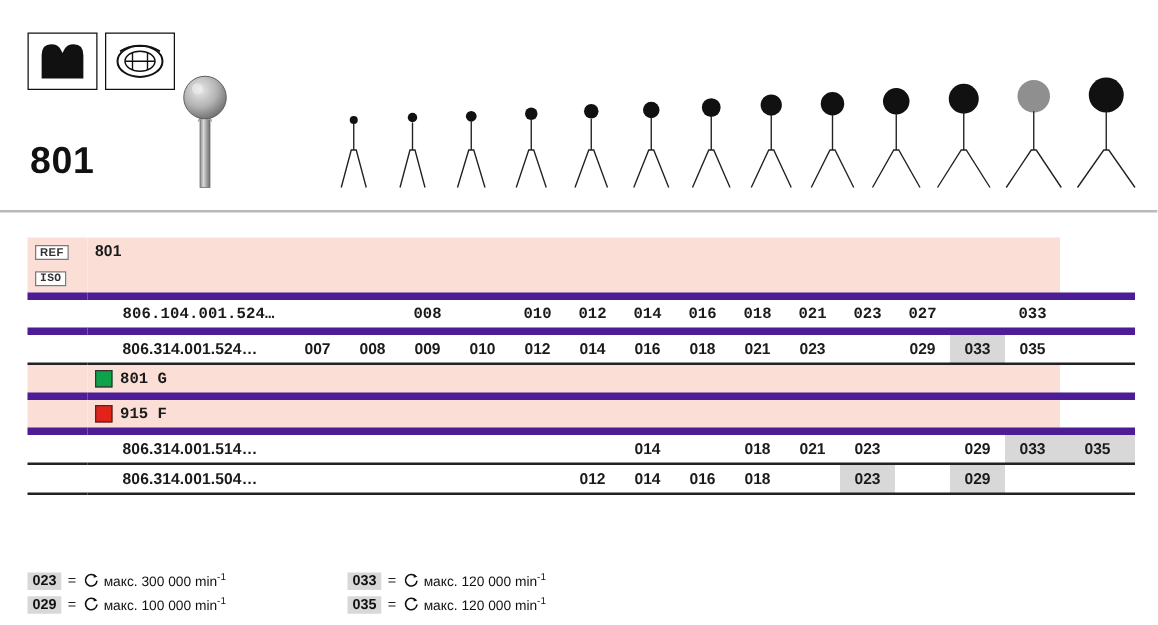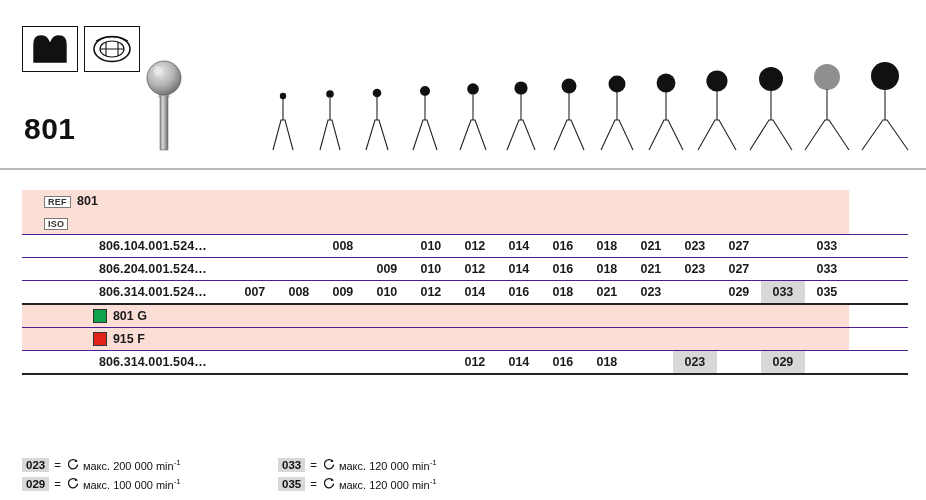--- a/index.html
+++ b/index.html
@@ -54,23 +54,23 @@
     text-align:center;
     white-space:nowrap;
   }
   tr.band td{background:#fbdfd7;}
   tr.band.first td{background:#fbdfd7;}
   td.code{
     text-align:left;padding-left:6px;font-weight:bold;font-size:12.5px;
     letter-spacing:0.1px;
   }
   td.lbl{
-    text-align:left;padding-left:22px;font-weight:bold;
-  }
-  .rowline{border-bottom:1px solid #4c1d95;}
+    text-align:left;padding-left:6px;font-weight:bold;
+  }
+  .rowline{border-bottom:6px solid #4c1d95;font-family:Liberation Mono, monospace;}
   .thickline{border-bottom:2px solid #222;}
   .num{font-weight:bold;font-size:12.5px;}
   .shade{background:#d8d8d8;}
   .refbox{
     display:inline-block;border:1px solid #7a7a7a;background:#fff;
     font-size:9px;padding:0px 3px;color:#333;font-weight:bold;letter-spacing:0.3px;
     vertical-align:middle;
   }
   .grade{
     display:inline-block;width:12px;height:12px;border:1px solid #333;
@@ -277,39 +277,20 @@
     <td class="num">016</td>
     <td class="num">018</td>
     <td class="num">021</td>
     <td class="num">023</td>
     <td class="num">027</td>
     <td class="num"></td>
     <td class="num">033</td>
     <td class="num"></td>
   </tr>
 
-  <tr class="rowline">
-    <td colspan="2"></td>
-    <td class="code"><span>806.</span><b>204</b><span>.001.524…</span></td>
-    <td class="num"></td>
-    <td class="num"></td>
-    <td class="num"></td>
-    <td class="num">009</td>
-    <td class="num">010</td>
-    <td class="num">012</td>
-    <td class="num">014</td>
-    <td class="num">016</td>
-    <td class="num">018</td>
-    <td class="num">021</td>
-    <td class="num">023</td>
-    <td class="num">027</td>
-    <td class="num"></td>
-    <td class="num">033</td>
-    <td class="num"></td>
-  </tr>
 
   <tr class="thickline">
     <td colspan="2"></td>
     <td class="code"><span>806.</span><b>314</b><span>.001.524…</span></td>
     <td class="num">007</td>
     <td class="num">008</td>
     <td class="num">009</td>
     <td class="num">010</td>
     <td class="num">012</td>
     <td class="num">014</td>
@@ -328,20 +309,39 @@
     <td></td>
     <td colspan="2" class="lbl"><span class="grade g-green"></span><span>801 G</span></td>
     <td colspan="14"></td>
   </tr>
 
   <tr class="band rowline">
     <td></td>
     <td colspan="2" class="lbl"><span class="grade g-red"></span><span>915 F</span></td>
     <td colspan="14"></td>
   </tr>
+  <tr class="thickline">
+    <td colspan="2"></td>
+    <td class="code"><span>806.</span><b>314</b><span>.001.514…</span></td>
+    <td class="num"></td>
+    <td class="num"></td>
+    <td class="num"></td>
+    <td class="num"></td>
+    <td class="num"></td>
+    <td class="num"></td>
+    <td class="num">014</td>
+    <td class="num"></td>
+    <td class="num">018</td>
+    <td class="num">021</td>
+    <td class="num">023</td>
+    <td class="num"></td>
+    <td class="num">029</td>
+    <td class="num shade">033</td>
+    <td class="num shade">035</td>
+  </tr>
 
   <tr class="thickline">
     <td colspan="2"></td>
     <td class="code"><span>806.</span><b>314</b><span>.001.504…</span></td>
     <td class="num"></td>
     <td class="num"></td>
     <td class="num"></td>
     <td class="num"></td>
     <td class="num"></td>
     <td class="num">012</td>
@@ -363,21 +363,21 @@
   <div class="fn-row">
     <div class="fn-item" style="width:230px">
       <span class="fn-code">023</span>
       <span class="fn-eq">=</span>
       <span class="fn-ico">
         <svg width="13" height="13" viewBox="0 0 13 13">
             <path d="M10.5 3.2 A4.6 4.6 0 1 0 11.6 6.6" fill="none" stroke="#111" stroke-width="1.3"></path>
             <path d="M9.2 1.3 L11.9 3.3 L8.9 4.2 Z" fill="#111"></path>
           </svg>
       </span>
-      <span class="fn-txt"><span>макс. 200 000 min</span><sup>-1</sup></span>
+      <span class="fn-txt"><span>макс. 300 000 min</span><sup>-1</sup></span>
     </div>
     <div class="fn-item">
       <span class="fn-code">033</span>
       <span class="fn-eq">=</span>
       <span class="fn-ico">
         <svg width="13" height="13" viewBox="0 0 13 13">
             <path d="M10.5 3.2 A4.6 4.6 0 1 0 11.6 6.6" fill="none" stroke="#111" stroke-width="1.3"></path>
             <path d="M9.2 1.3 L11.9 3.3 L8.9 4.2 Z" fill="#111"></path>
           </svg>
       </span>

